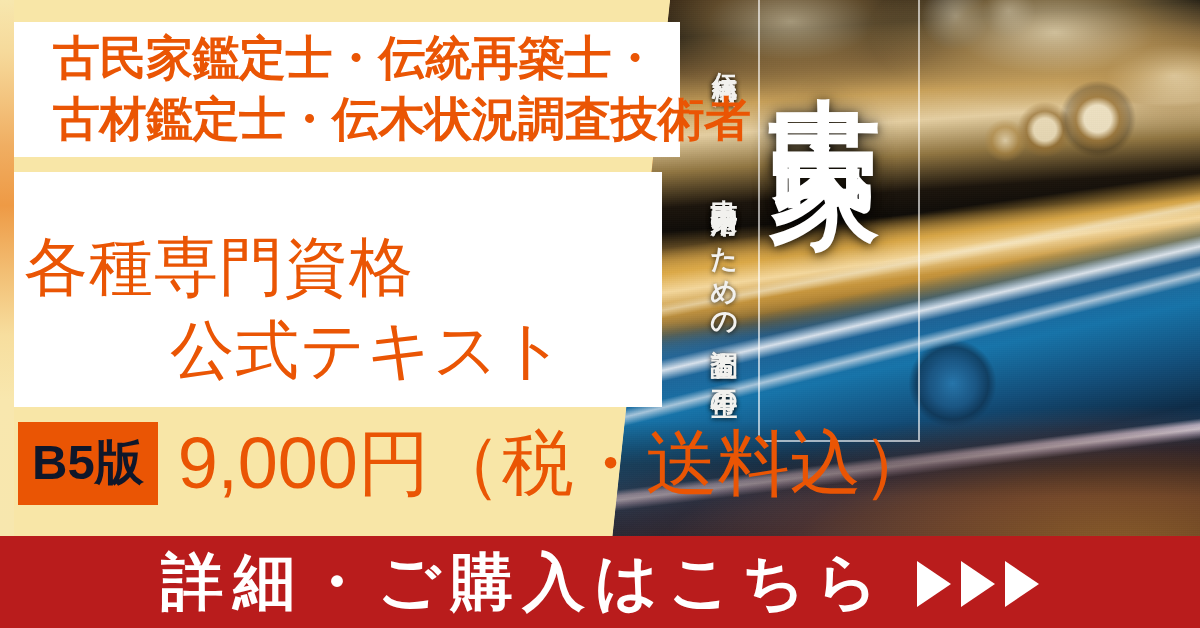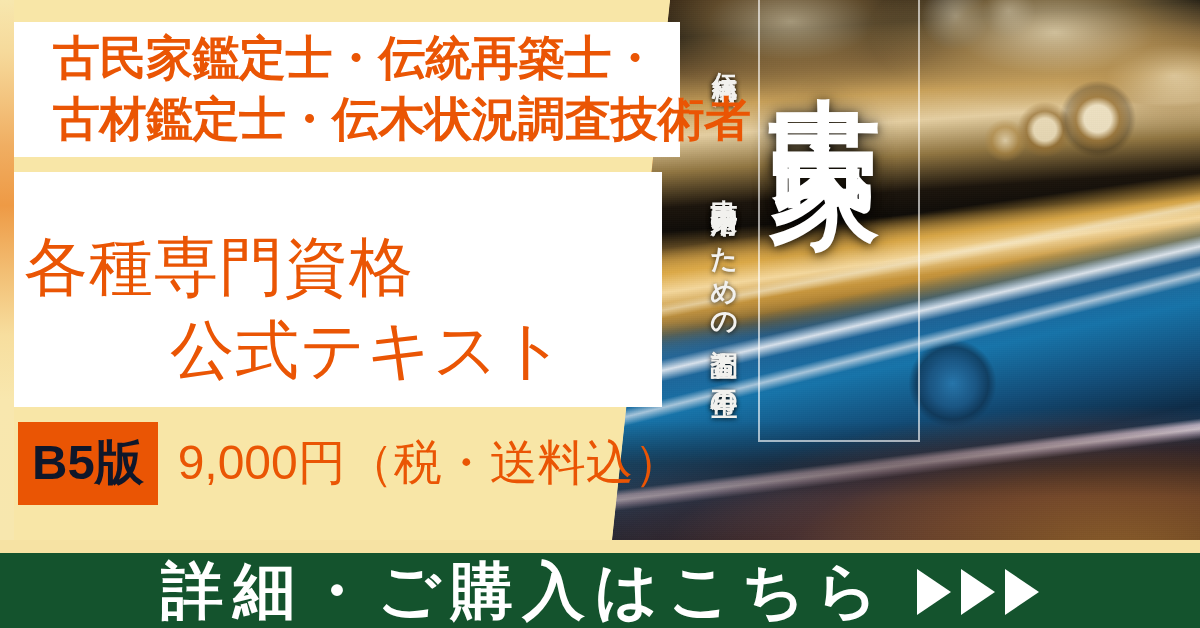--- a/index.html
+++ b/index.html
@@ -235,35 +235,35 @@
     font-weight: 700;
     font-size: 49px;
     line-height: 1;
     padding: 16px 14px 18px 14px;
     letter-spacing: 0px;
     white-space: nowrap;
   }
   .price-text {
     color: #EA5504;
     font-weight: 400;
-    font-size: 48px;
+    font-size: 72px;
     line-height: 1;
     margin-left: 20px;
     letter-spacing: 0px;
     white-space: nowrap;
   }
 
   
   .cta-bar {
     position: absolute;
     left: 0;
     bottom: 0;
     width: 1200px;
-    height: 75px;
-    background: #14532d;
+    height: 92px;
+    background: #b91c1c;
     display: flex;
     align-items: center;
     justify-content: center;
     gap: 28px;
   }
   .cta-text {
     color: #ffffff;
     font-weight: 700;
     font-size: 62px;
     line-height: 1;

